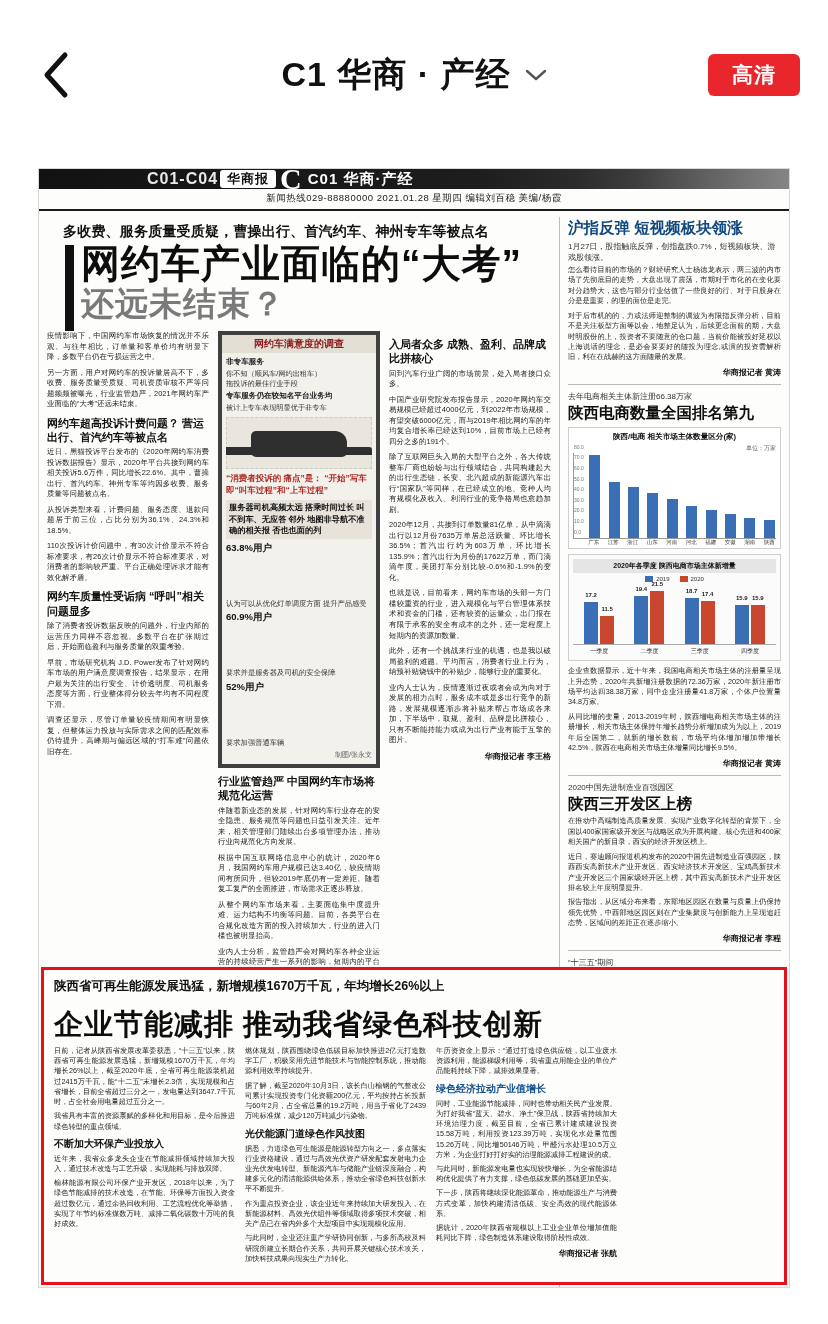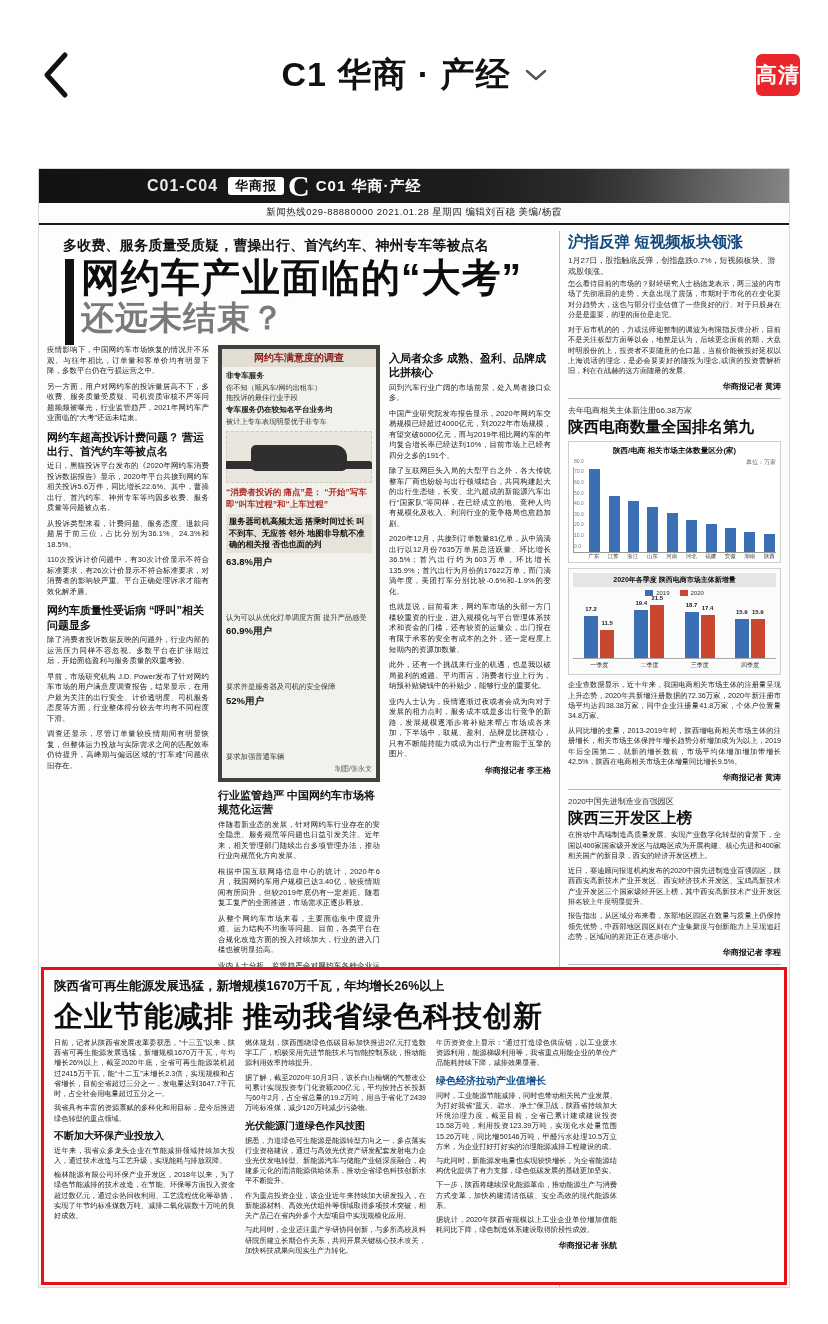--- a/index.html
+++ b/index.html
@@ -41,53 +41,53 @@
   }
   .chev-down { display:block; }
   .hd-badge {
     position: absolute;
     right: 28px; top: 50%;
     transform: translateY(-50%);
     background: #e8262b;
     color: #fff;
     font-size: 21px;
     font-weight: bold;
-    padding: 7px 0;
+    padding: 7px 24px;
     border-radius: 6px;
     letter-spacing: 1px;
   }
 
   
   .paper {
     position: relative;
     margin: 18px 38px 0 38px;
     background: #fdfdfb;
     border: 1px solid #d8d8d4;
     height: 1120px;
     overflow: hidden;
   }
 
   
   .masthead {
     position: relative;
-    height: 34px;
+    height: 20px;
     background: linear-gradient(90deg,#121212 0%, #1d1d1d 58%, #2c2c2c 72%, #6e6e6e 100%);
     display: flex;
     align-items: center;
     color: #fff;
   }
   .mh-left {
     font-size: 16px;
     font-weight: bold;
     color: #e9e9e9;
     padding-left: 108px;
     letter-spacing: 1px;
   }
   .mh-logo {
-    margin-left: 10px;
+    margin-left: 2px;
     background: #fff;
     color: #111;
     font-size: 13px;
     font-weight: bold;
     padding: 0 7px;
     border-radius: 3px;
     letter-spacing: 1px;
   }
   .mh-bigC {
     font-size: 30px;
@@ -278,21 +278,21 @@
   .red-frame {
     position: absolute;
     left: 2px; right: 2px;
     bottom: 2px;
     height: 318px;
     border: 3px solid #e8111a;
     background: #fdfdfb;
     padding: 8px 10px;
     overflow: hidden;
   }
-  .b-kicker { font-size: 12.5px; font-weight:bold; color:#111; margin-bottom: 2px;}
+  .b-kicker { font-size: 12.5px; font-weight:bold; color:#111; margin-bottom: 10px;}
   .b-head { font-size: 29px; font-weight:bold; letter-spacing:1px; color:#0d0d0d; margin-bottom:1px;}
   .b-cols { display:flex; gap:10px; }
   .b-col { width: 181px; }
   .b-sub { font-size: 10px; font-weight:bold; color:#111; margin: 5px 0 3px 0;}
   .b-sub-blue { font-size: 10px; font-weight:bold; color:#14508f; margin: 5px 0 3px 0;}
   .b-text { font-size: 7.2px; line-height:1.42; text-align: justify; color:#1c1c1c; margin:0 0 4px 0;}
 </style>
 </head>
 <body>
 

